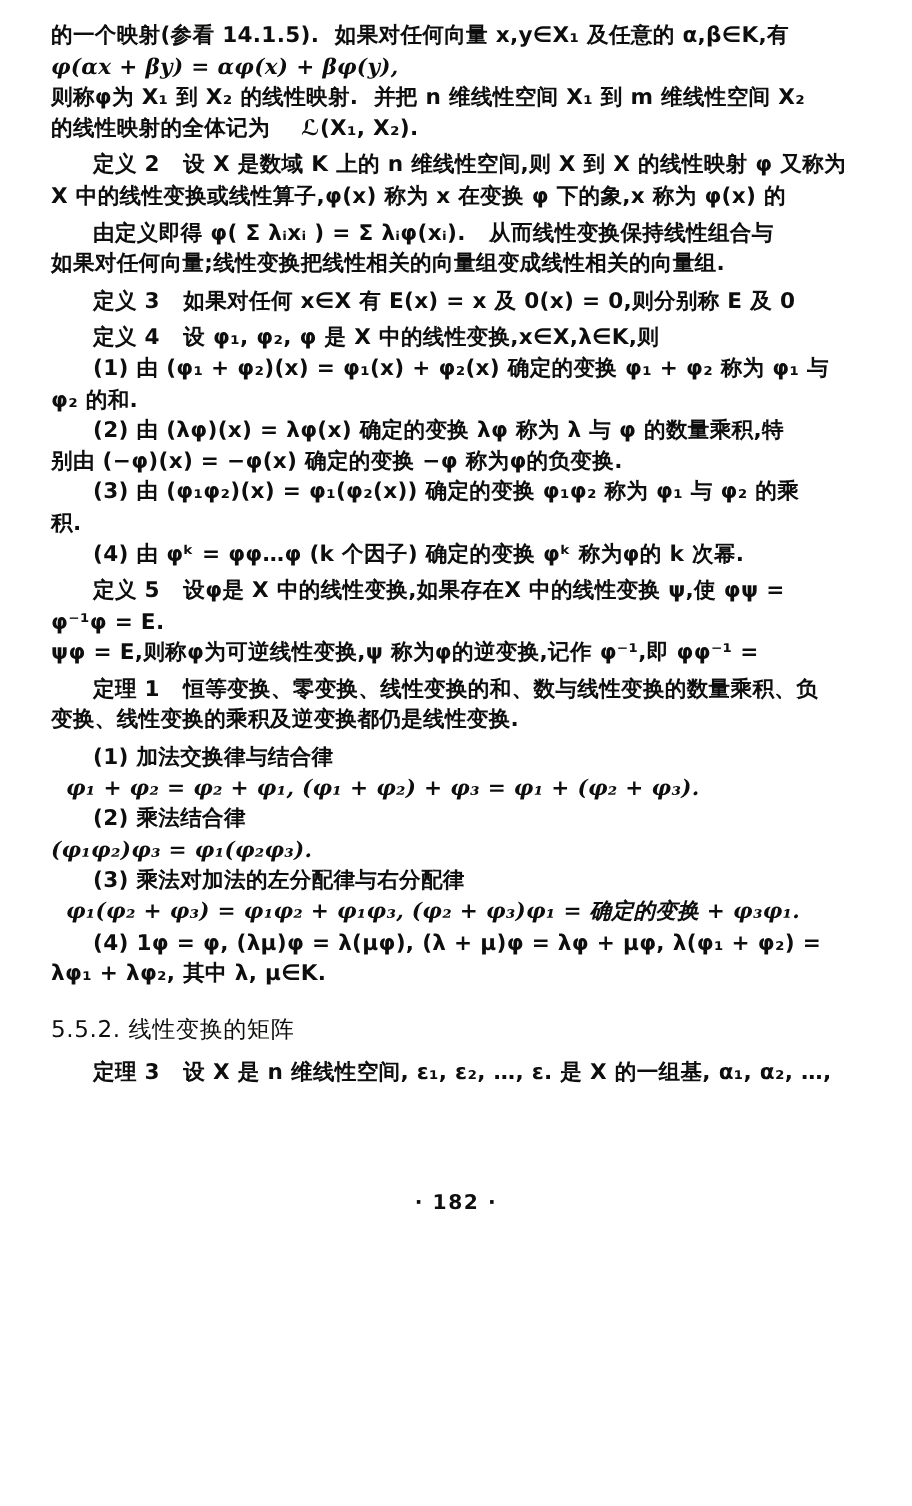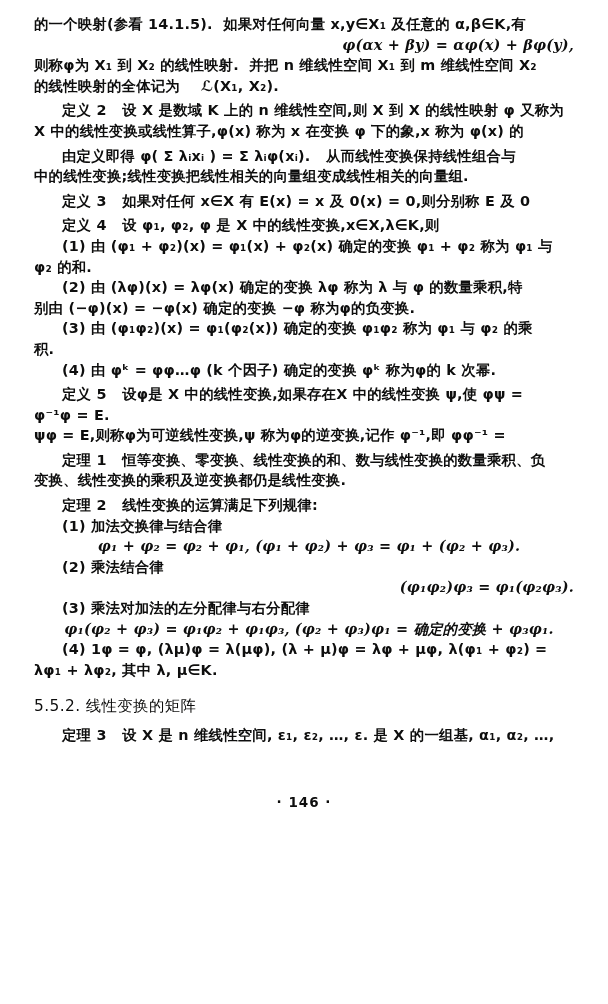--- a/index.html
+++ b/index.html
@@ -28,25 +28,24 @@
     line-height: 20.6px;
     letter-spacing: 0.2px;
     white-space: pre-wrap;
     text-align: justify;
     font-weight: 600;
   }
   .indent {
     text-indent: 28px;
   }
   .center {
-    text-align: right;
+    text-align: left;
     text-indent: 0;
   }
   .center-ind {
-    text-align: center;
     text-indent: 0;
     padding-left: 10px;
   }
   .math {
     font-family: "DejaVu Serif", serif;
     font-style: italic;
     font-weight: 600;
   }
   .sec-head {
     font-size: 15.4px;
@@ -78,21 +77,21 @@
   <div class="line">的线性映射的全体记为    ℒ(X₁, X₂).</div>
 
   <div class="gap-s"></div>
 
   <div class="line indent">定义 2   设 X 是数域 K 上的 n 维线性空间,则 X 到 X 的线性映射 φ 又称为</div>
   <div class="line">X 中的线性变换或线性算子,φ(x) 称为 x 在变换 φ 下的象,x 称为 φ(x) 的</div>
 
   <div class="gap-s"></div>
 
   <div class="line indent">由定义即得 φ( Σ λᵢxᵢ ) = Σ λᵢφ(xᵢ).   从而线性变换保持线性组合与</div>
-  <div class="line">中的线性变换;线性变换把线性相关的向量组变成线性相关的向量组.</div>
+  <div class="line">如果对任何向量;线性变换把线性相关的向量组变成线性相关的向量组.</div>
 
   <div class="gap-s"></div>
 
   <div class="line indent">定义 3   如果对任何 x∈X 有 E(x) = x 及 0(x) = 0,则分别称 E 及 0</div>
 
   <div class="gap-s"></div>
 
   <div class="line indent">定义 4   设 φ₁, φ₂, φ 是 X 中的线性变换,x∈X,λ∈K,则</div>
   <div class="line indent">(1) 由 (φ₁ + φ₂)(x) = φ₁(x) + φ₂(x) 确定的变换 φ₁ + φ₂ 称为 φ₁ 与</div>
   <div class="line">φ₂ 的和.</div>
@@ -108,30 +107,29 @@
   <div class="line">φ⁻¹φ = E.</div>
   <div class="line">ψφ = E,则称φ为可逆线性变换,ψ 称为φ的逆变换,记作 φ⁻¹,即 φφ⁻¹ =</div>
 
   <div class="gap-s"></div>
 
   <div class="line indent">定理 1   恒等变换、零变换、线性变换的和、数与线性变换的数量乘积、负</div>
   <div class="line">变换、线性变换的乘积及逆变换都仍是线性变换.</div>
 
   <div class="gap-s"></div>
 
-  <div class="line indent">定理 2   线性变换的运算满足下列规律:</div>
   <div class="line indent">(1) 加法交换律与结合律</div>
   <div class="line center-ind math">φ₁ + φ₂ = φ₂ + φ₁, (φ₁ + φ₂) + φ₃ = φ₁ + (φ₂ + φ₃).</div>
   <div class="line indent">(2) 乘法结合律</div>
   <div class="line center math">(φ₁φ₂)φ₃ = φ₁(φ₂φ₃).</div>
   <div class="line indent">(3) 乘法对加法的左分配律与右分配律</div>
   <div class="line center-ind math">φ₁(φ₂ + φ₃) = φ₁φ₂ + φ₁φ₃, (φ₂ + φ₃)φ₁ = 确定的变换 + φ₃φ₁.</div>
   <div class="line indent">(4) 1φ = φ, (λμ)φ = λ(μφ), (λ + μ)φ = λφ + μφ, λ(φ₁ + φ₂) =</div>
   <div class="line">λφ₁ + λφ₂, 其中 λ, μ∈K.</div>
 
   <div class="sec-head">5.5.2. 线性变换的矩阵</div>
 
   <div class="gap-s"></div>
 
   <div class="line indent">定理 3   设 X 是 n 维线性空间, ε₁, ε₂, …, ε. 是 X 的一组基, α₁, α₂, …,</div>
 
-  <div class="footer">· 146 ·</div>
+  <div class="footer">· 182 ·</div>
 </div>
 
 </body></html>

